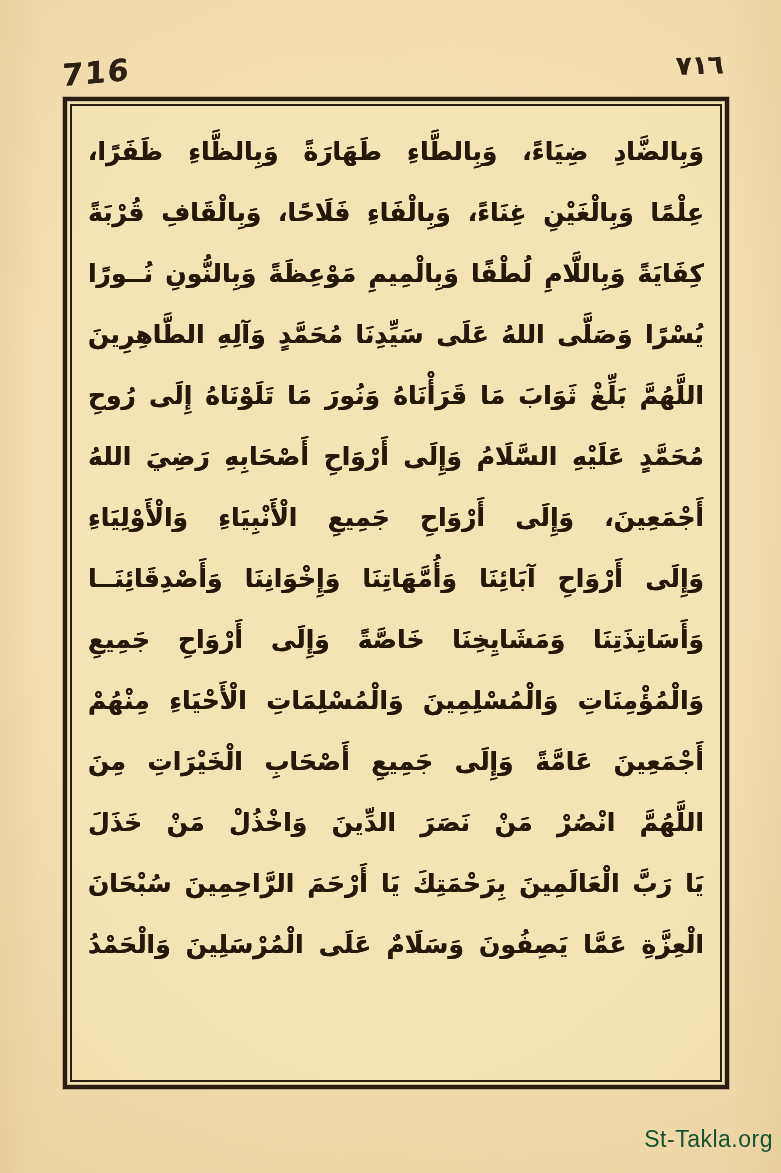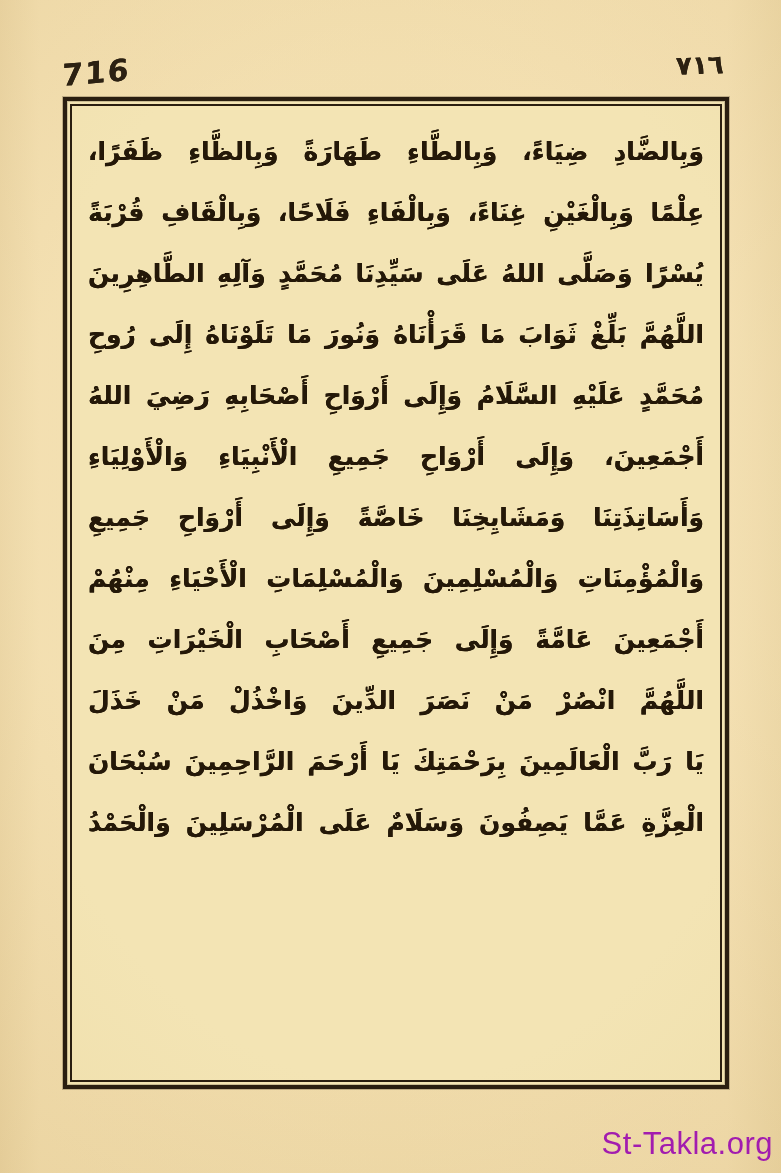--- a/index.html
+++ b/index.html
@@ -51,39 +51,41 @@
     text-shadow:0 0 0.6px #241808;
     text-align:justify;text-align-last:justify;
     word-spacing:2px;
     font-family:"DejaVu Sans", sans-serif;
   }
 
   
   .watermark{
     position:absolute;top:1126px;right:8px;
     font-family:"Liberation Sans", sans-serif;
-    font-size:31px;font-weight:400;color:#a21caf;letter-spacing:0.5px;
+    font-size:23px;font-weight:400;color:#14532d;letter-spacing:0.5px;
   }
 </style>
 </head>
 <body>
 
 <div class="pagenum pagenum-left">716</div>
 
 <div class="pagenum pagenum-right">٧١٦</div>
 
 <div class="frame">
   <div class="frame-inner">
     <div class="text-area">
       <div class="line">وَبِالضَّادِ ضِيَاءً، وَبِالطَّاءِ طَهَارَةً وَبِالظَّاءِ ظَفَرًا، وَبِالْعَيْنِ</div>
       <div class="line">عِلْمًا وَبِالْغَيْنِ غِنَاءً، وَبِالْفَاءِ فَلَاحًا، وَبِالْقَافِ قُرْبَةً وَبِالْكَافِ</div>
+      <div class="line">كِفَايَةً وَبِاللَّامِ لُطْفًا وَبِالْمِيمِ مَوْعِظَةً وَبِالنُّونِ نُــورًا</div>
       <div class="line">يُسْرًا وَصَلَّى اللهُ عَلَى سَيِّدِنَا مُحَمَّدٍ وَآلِهِ الطَّاهِرِينَ أَجْمَعِينَ</div>
       <div class="line">اللَّهُمَّ بَلِّغْ ثَوَابَ مَا قَرَأْنَاهُ وَنُورَ مَا تَلَوْنَاهُ إِلَى رُوحِ سَيِّدِنَا</div>
       <div class="line">مُحَمَّدٍ عَلَيْهِ السَّلَامُ وَإِلَى أَرْوَاحِ أَصْحَابِهِ رَضِيَ اللهُ عَنْهُمْ</div>
       <div class="line">أَجْمَعِينَ، وَإِلَى أَرْوَاحِ جَمِيعِ الْأَنْبِيَاءِ وَالْأَوْلِيَاءِ وَالْمُرْسَلِينَ</div>
+      <div class="line">وَإِلَى أَرْوَاحِ آبَائِنَا وَأُمَّهَاتِنَا وَإِخْوَانِنَا وَأَصْدِقَائِنَــا</div>
       <div class="line">وَأَسَاتِذَتِنَا وَمَشَايِخِنَا خَاصَّةً وَإِلَى أَرْوَاحِ جَمِيعِ الْمُؤْمِنِينَ</div>
       <div class="line">وَالْمُؤْمِنَاتِ وَالْمُسْلِمِينَ وَالْمُسْلِمَاتِ الْأَحْيَاءِ مِنْهُمْ وَالْأَمْوَاتِ</div>
       <div class="line">أَجْمَعِينَ عَامَّةً وَإِلَى جَمِيعِ أَصْحَابِ الْخَيْرَاتِ مِنَ الْمُؤْمِنِينَ وَالْمُؤْمِنَاتِ</div>
       <div class="line">اللَّهُمَّ انْصُرْ مَنْ نَصَرَ الدِّينَ وَاخْذُلْ مَنْ خَذَلَ الْمُسْلِمِينَ، آمِين</div>
       <div class="line">يَا رَبَّ الْعَالَمِينَ بِرَحْمَتِكَ يَا أَرْحَمَ الرَّاحِمِينَ سُبْحَانَ رَبِّكَ رَبِّ</div>
       <div class="line">الْعِزَّةِ عَمَّا يَصِفُونَ وَسَلَامٌ عَلَى الْمُرْسَلِينَ وَالْحَمْدُ لِلَّهِ رَبِّ الْعَالَمِينَ</div>
     </div>
   </div>
 </div>
 

